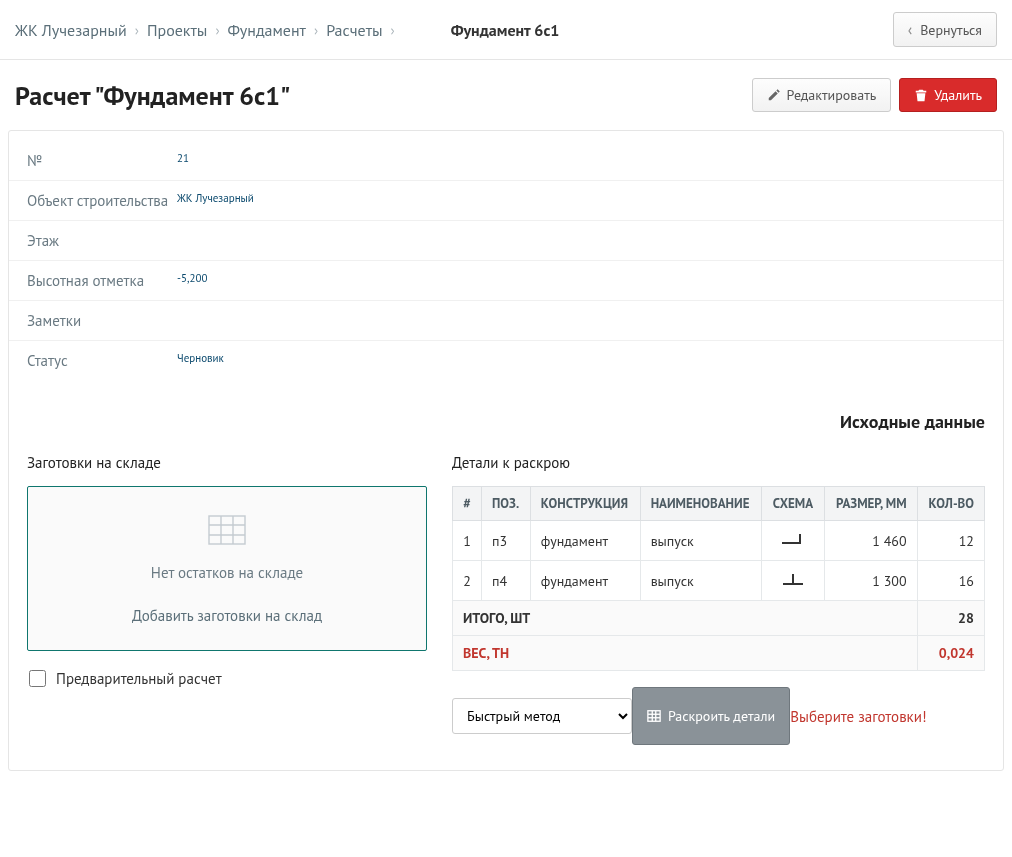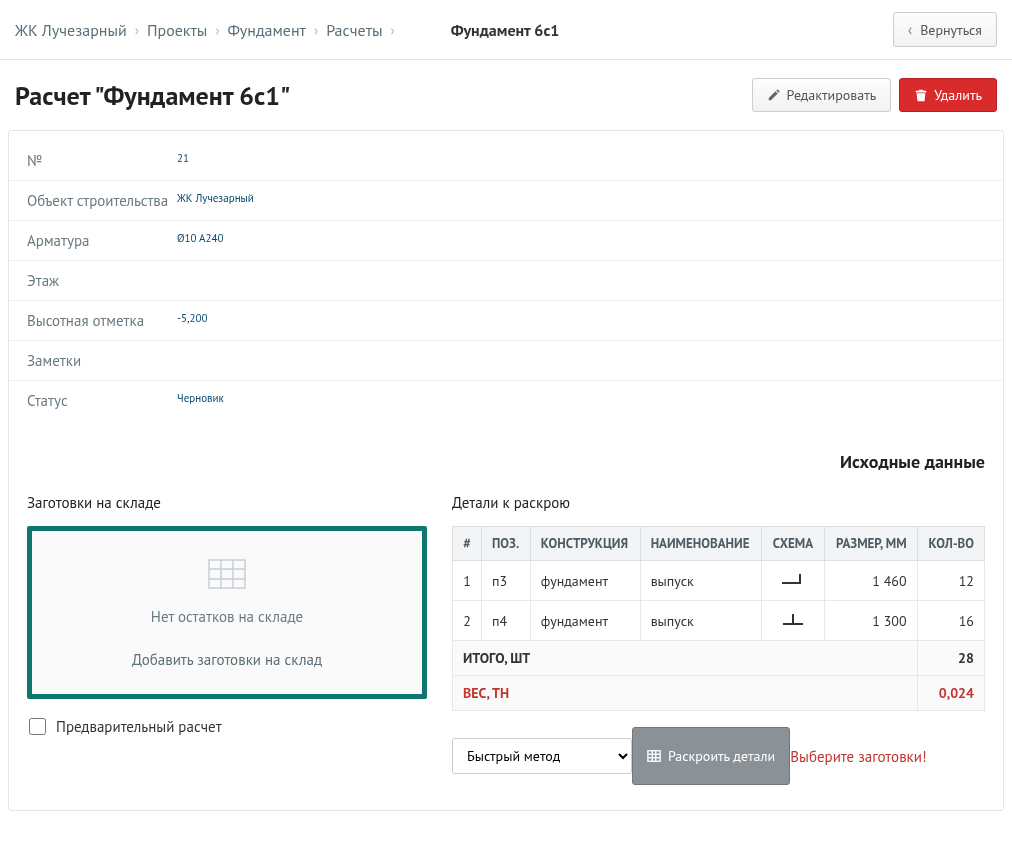--- a/index.html
+++ b/index.html
@@ -104,21 +104,21 @@
     }
     .col-left { flex: 0 0 400px; }
     .col-right { flex: 1; }
     .sub-title {
       font-size: 15px;
       font-weight: 400;
       padding-bottom: 14px;
       color: #222;
     }
     .empty-box {
-      border: 5px solid #0f766e;
+      border: 1px solid #0f766e;
       background: #fafafa;
       text-align: center;
       padding: 28px 20px 25px;
       border-radius: 2px;
     }
     .grid-icon {
       display: inline-block;
       margin-bottom: 14px;
     }
     .empty-text { color: #6a7a83; margin-bottom: 24px; }
@@ -251,24 +251,20 @@
 
 <div class="panel">
   <div class="info-block">
     <div class="info-row">
       <div class="info-label">№</div>
       <div class="info-value">21</div>
     </div>
     <div class="info-row">
       <div class="info-label">Объект строительства</div>
       <div class="info-value">ЖК Лучезарный</div>
-    </div>
-    <div class="info-row">
-      <div class="info-label">Арматура</div>
-      <div class="info-value">Ø10 A240</div>
     </div>
     <div class="info-row">
       <div class="info-label">Этаж</div>
       <div class="info-value"></div>
     </div>
     <div class="info-row">
       <div class="info-label">Высотная отметка</div>
       <div class="info-value">-5,200</div>
     </div>
     <div class="info-row">

